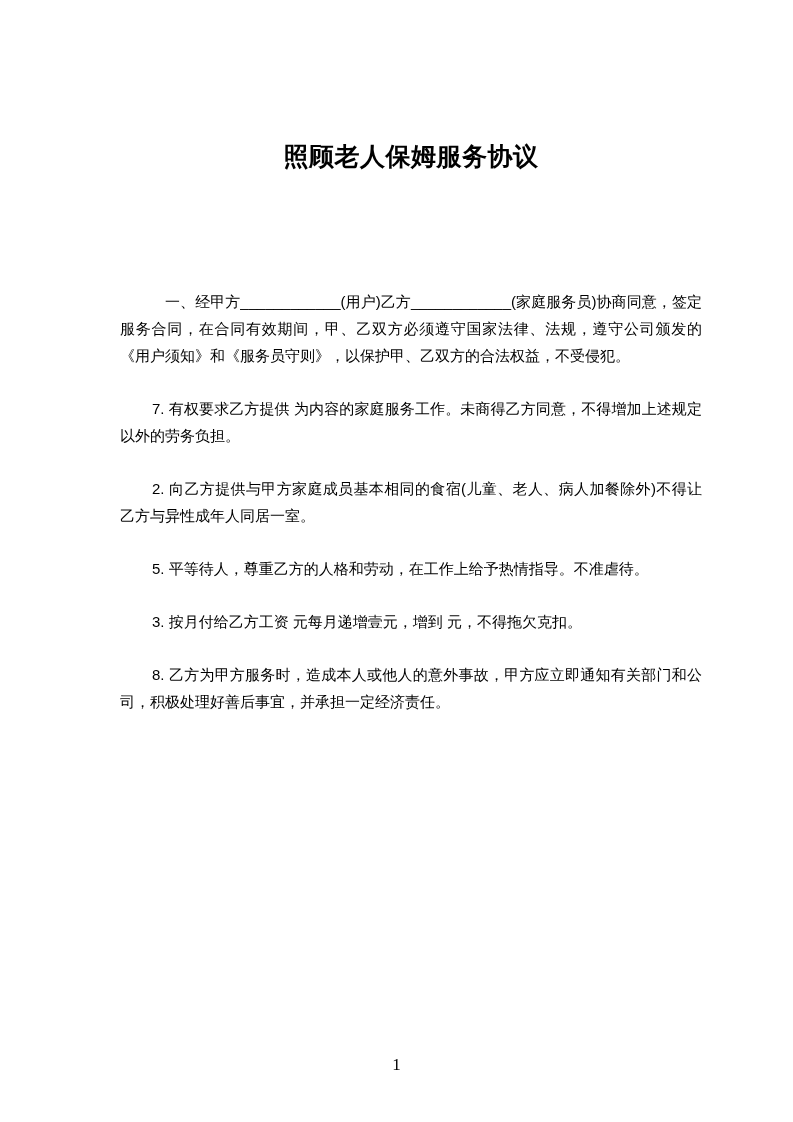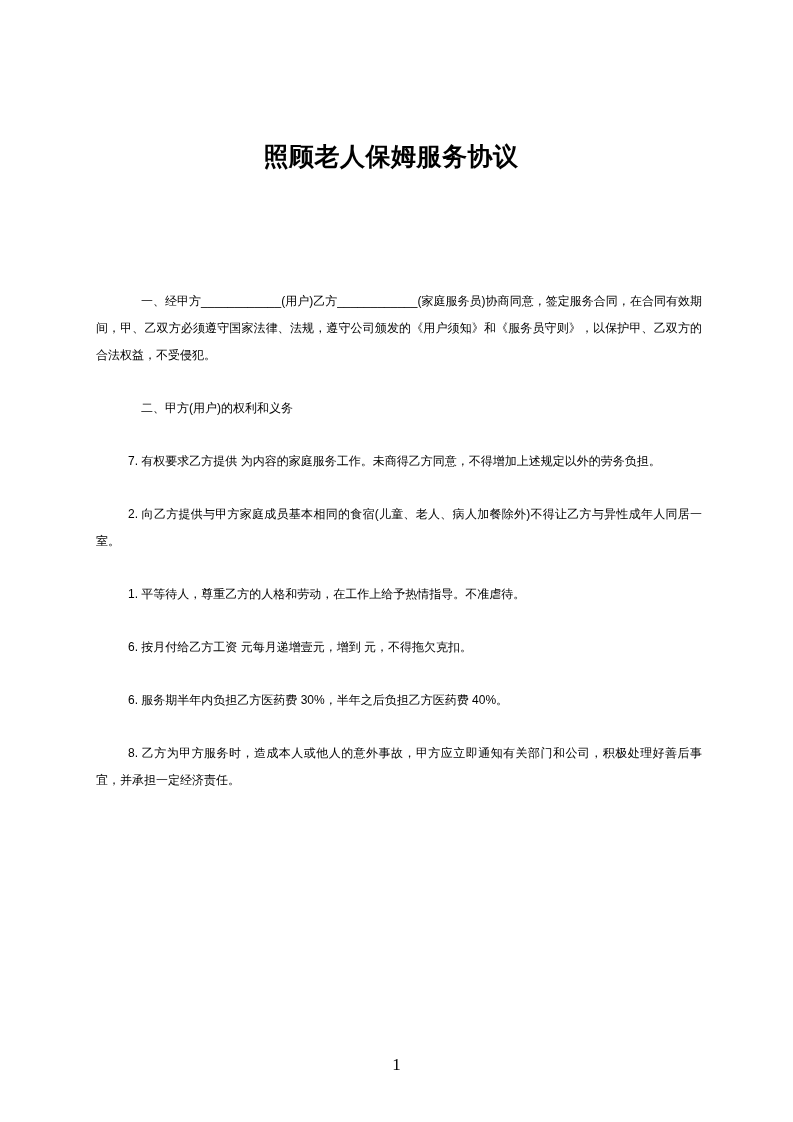--- a/index.html
+++ b/index.html
@@ -7,39 +7,39 @@
     padding: 0;
     background: #ffffff;
   }
   * { box-sizing: border-box; }
 
   .page {
     width: 793px;
     height: 1122px;
     position: relative;
     background: #ffffff;
-    padding: 136px 91px 0 80px;
+    padding: 136px 91px 0 120px;
     font-family: "Liberation Sans", "DejaVu Sans", sans-serif;
     color: #000000;
     overflow: hidden;
   }
 
   .doc-title {
     margin: 0;
     font-size: 25px;
     line-height: 40px;
     font-weight: 700;
     text-align: center;
     letter-spacing: 0.5px;
   }
 
   .para {
-    font-size: 12px;
+    font-size: 15px;
     line-height: 27px;
-    margin: 0 0 26px 16px;
+    margin: 0 0 26px 0;
     text-align: justify;
     text-indent: 32px;
     word-break: break-all;
   }
 
   .para.first {
     margin-top: 112px;
   }
 
   
@@ -61,31 +61,29 @@
 </style>
 </head>
 <body>
 
 <div class="page">
 
   <h1 class="doc-title">照顾老人保姆服务协议</h1>
 
   <p class="para first deep-indent">一、经甲方____________(用户)乙方____________(家庭服务员)协商同意，签定服务合同，在合同有效期间，甲、乙双方必须遵守国家法律、法规，遵守公司颁发的《用户须知》和《服务员守则》，以保护甲、乙双方的合法权益，不受侵犯。</p>
 
-  <p class="para deep-indent">二、甲方(用户)的权利和义务</p>
 
   <p class="para">7. 有权要求乙方提供 为内容的家庭服务工作。未商得乙方同意，不得增加上述规定以外的劳务负担。</p>
 
   <p class="para">2. 向乙方提供与甲方家庭成员基本相同的食宿(儿童、老人、病人加餐除外)不得让乙方与异性成年人同居一室。</p>
 
-  <p class="para">1. 平等待人，尊重乙方的人格和劳动，在工作上给予热情指导。不准虐待。</p>
+  <p class="para">5. 平等待人，尊重乙方的人格和劳动，在工作上给予热情指导。不准虐待。</p>
 
 
-  <p class="para">6. 按月付给乙方工资 元每月递增壹元，增到 元，不得拖欠克扣。</p>
+  <p class="para">3. 按月付给乙方工资 元每月递增壹元，增到 元，不得拖欠克扣。</p>
 
-  <p class="para">6. 服务期半年内负担乙方医药费 30%，半年之后负担乙方医药费 40%。</p>
 
 
   <p class="para">8. 乙方为甲方服务时，造成本人或他人的意外事故，甲方应立即通知有关部门和公司，积极处理好善后事宜，并承担一定经济责任。</p>
 
   <div class="page-footer">1</div>
 
 </div>
 
 </body></html>

